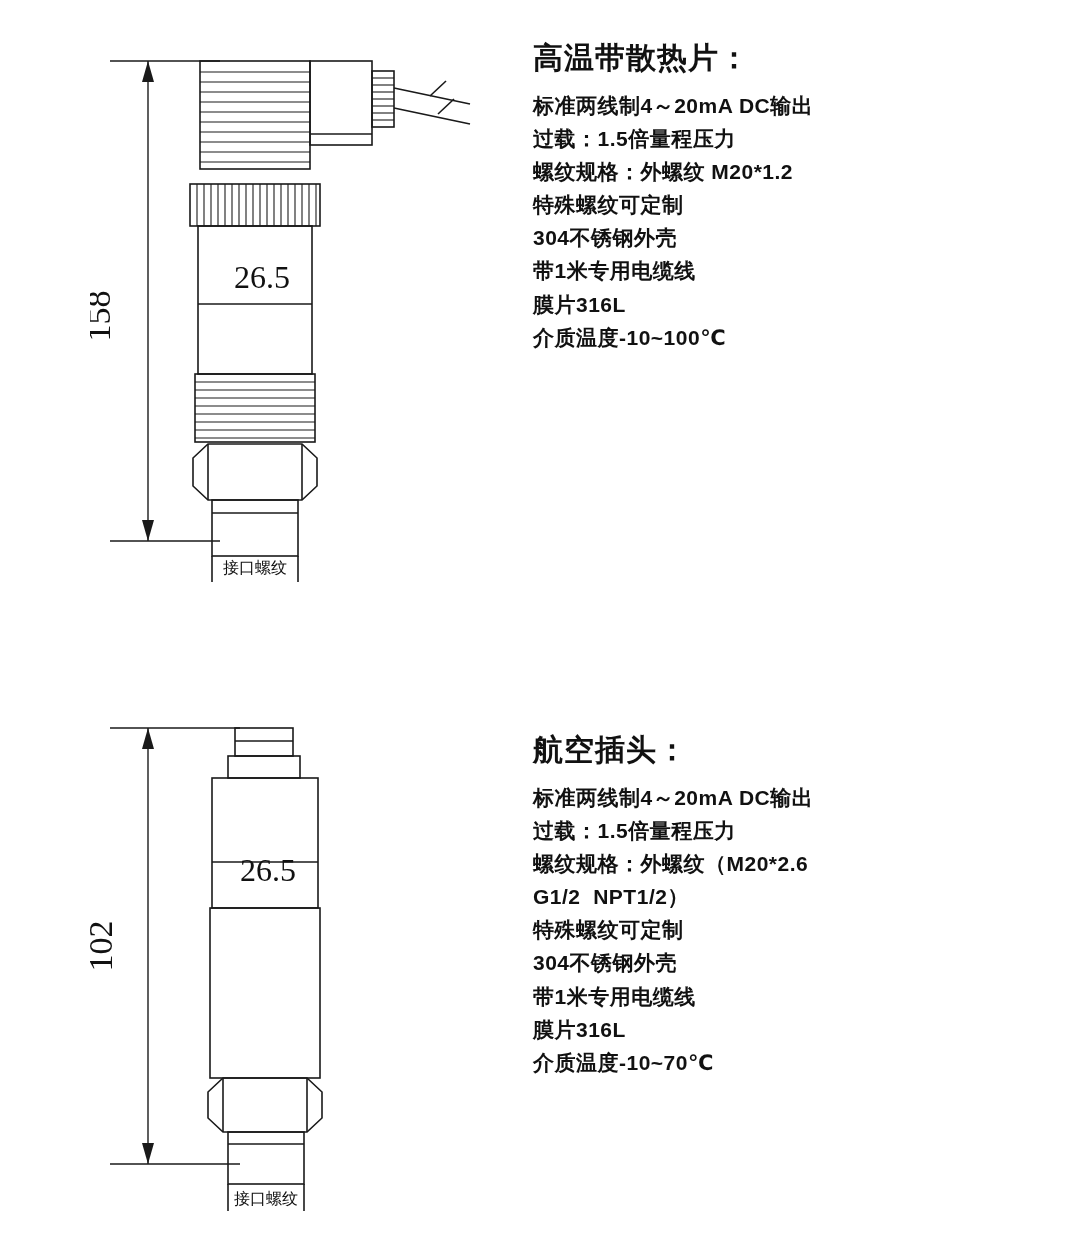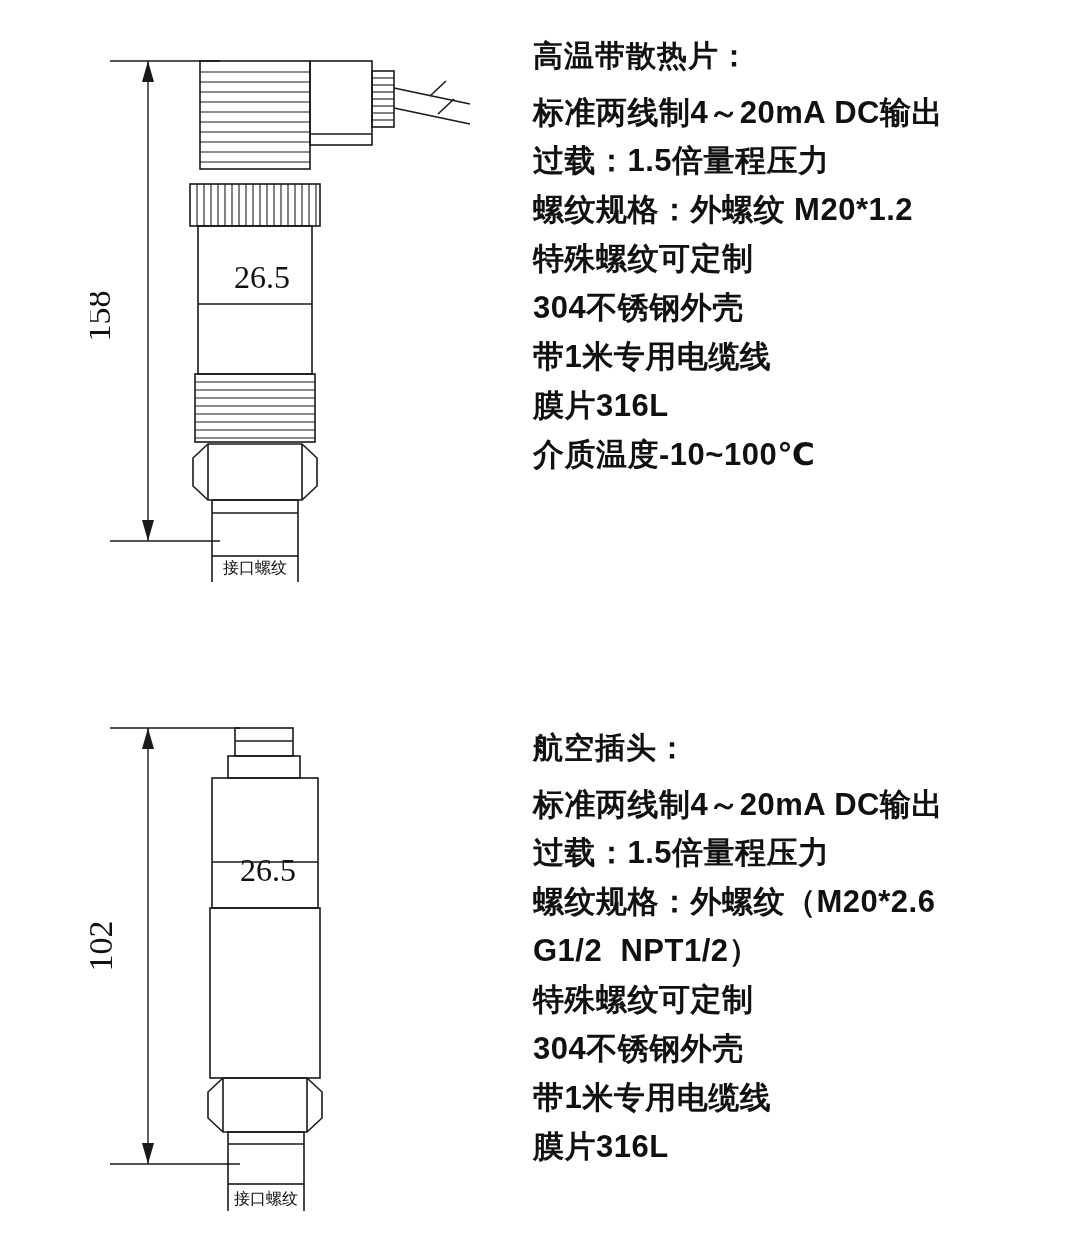--- a/index.html
+++ b/index.html
@@ -36,24 +36,23 @@
     top: 0;
     width: 540px;
   }
   .spec-title {
     font-size: 30px;
     font-weight: bold;
     letter-spacing: 1px;
     line-height: 1.35;
     margin: 0 0 10px 0;
     color: #111;
-    font-family: Liberation Mono, monospace;
   }
   .spec-line {
-    font-size: 31px;
+    font-size: 21px;
     font-weight: bold;
     line-height: 1.58;
     letter-spacing: 0.5px;
     color: #111;
     white-space: pre;
   }
   svg { display: block; }
 </style>
 </head>
 <body>
@@ -218,14 +217,15 @@
   <div class="spec" style="top:36px;margin-top:44px;">
     <div class="spec-title">航空插头：</div>
     <div class="spec-line">标准两线制4～20mA DC输出</div>
     <div class="spec-line">过载：1.5倍量程压力</div>
     <div class="spec-line">螺纹规格：外螺纹（M20*2.6</div>
     <div class="spec-line">G1/2  NPT1/2）</div>
     <div class="spec-line">特殊螺纹可定制</div>
     <div class="spec-line">304不锈钢外壳</div>
     <div class="spec-line">带1米专用电缆线</div>
     <div class="spec-line">膜片316L</div>
+    <div class="spec-line">介质温度-10~70℃</div>
   </div>
 </div>
 
 </body></html>

